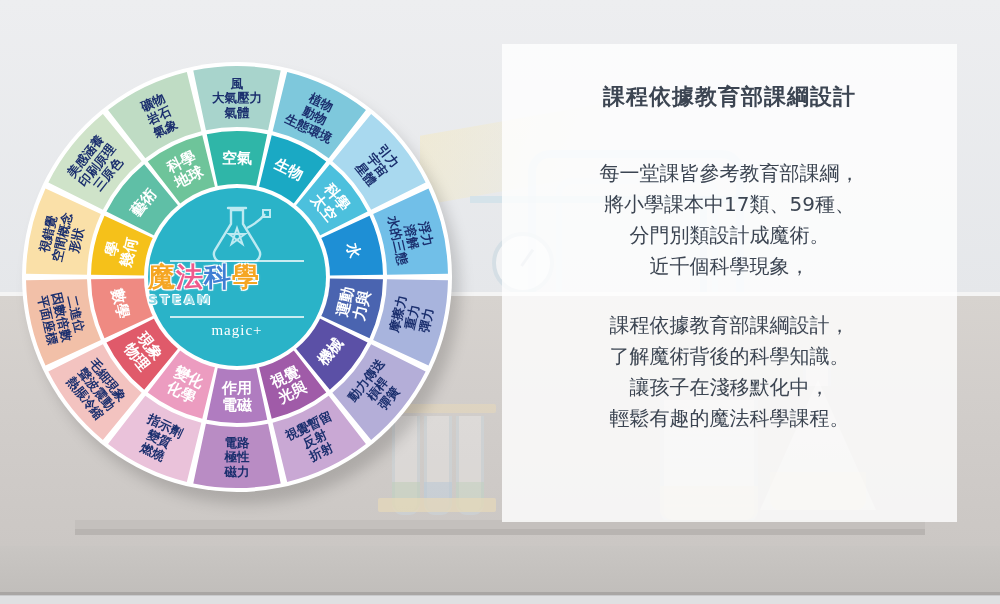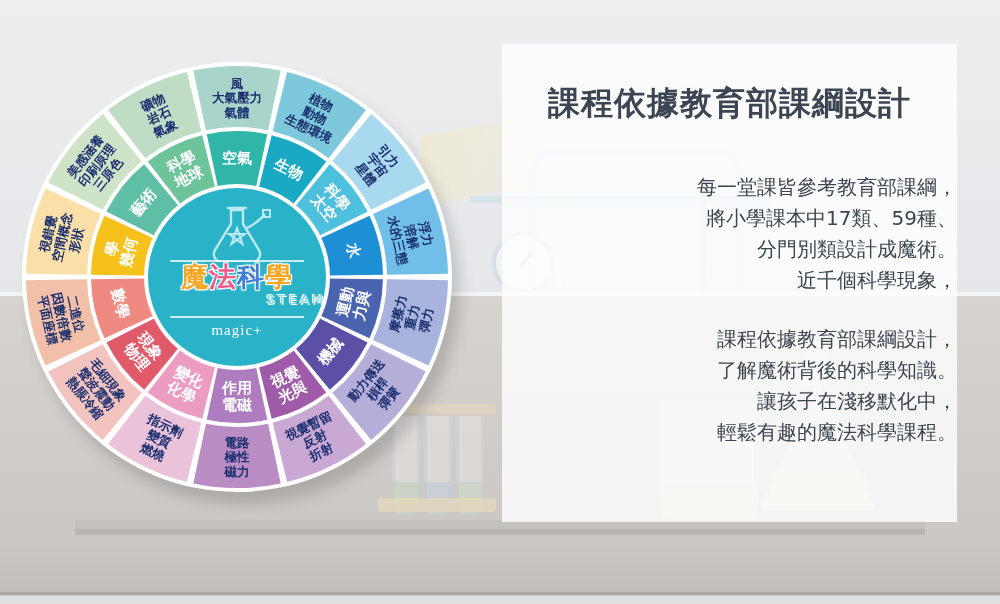--- a/index.html
+++ b/index.html
@@ -79,40 +79,40 @@
   .seg-label{font-family:"DejaVu Sans","Liberation Sans",sans-serif;fill:#1b2f6e;font-weight:bold;}
   .seg-label.inner{fill:#ffffff;font-size:15px;}
   .seg-label.outer{font-size:12.5px;}
 
   .hub{position:absolute;left:126px;top:126px;width:178px;height:178px;border-radius:50%;
     background:#2ab3c8;box-shadow:0 0 0 4px #ffffff;}
   .hub-flask{position:absolute;left:50%;top:16px;transform:translateX(-50%);}
   .hub-rule{position:absolute;left:22px;width:134px;height:2px;background:rgba(255,255,255,.75);}
   .hub-rule.top{top:72px;}
   .hub-rule.bot{top:128px;}
-  .hub-title{position:absolute;left:0;top:74px;width:100%;text-align:center;
+  .hub-title{position:absolute;left:0;top:74px;width:100%;
     font-family:Liberation Serif, serif;font-weight:bold;font-size:27px;
     letter-spacing:1px;line-height:30px;}
   .hub-title span:nth-child(1){color:#f5a623;}
   .hub-title span:nth-child(2){color:#ef5a8c;}
   .hub-title span:nth-child(3){color:#3f7fd4;}
   .hub-title span:nth-child(4){color:#f5a623;}
   .hub-title span{text-shadow:0 0 3px #fff,1px 1px 0 #fff,-1px -1px 0 #fff,1px -1px 0 #fff,-1px 1px 0 #fff;}
-  .hub-steam{position:absolute;left:0;top:104px;width:100%;text-align:right;
-    font-family:"DejaVu Sans","Liberation Sans",sans-serif;font-weight:normal;font-size:13px;
+  .hub-steam{position:absolute;left:0;top:104px;width:100%;text-align:left;
+    font-family:"DejaVu Sans","Liberation Sans",sans-serif;font-weight:bold;font-size:13px;
     letter-spacing:3px;color:#8cd9e6;text-shadow:0 0 2px #fff,1px 1px 0 #fff,-1px -1px 0 #fff;}
   .hub-magic{position:absolute;left:0;top:134px;width:100%;text-align:center;
     font-family:Liberation Serif, serif;font-size:15px;color:#ffffff;letter-spacing:1px;}
 
   
   .panel{position:absolute;left:502px;top:44px;width:455px;height:478px;
     background:rgba(255,255,255,.80);}
-  .panel-title{margin:38px 0 0 0;text-align:center;font-size:32px;color:#3c4552;
+  .panel-title{margin:38px 0 0 0;text-align:center;font-size:22px;color:#3c4552;
     font-family:"DejaVu Sans","Liberation Sans",sans-serif;letter-spacing:1px;}
-  .panel-body{margin-top:46px;text-align:right;font-size:20px;line-height:31px;color:#3c4552;
+  .panel-body{margin-top:46px;text-align:center;font-size:20px;line-height:31px;color:#3c4552;
     font-family:"DejaVu Sans","Liberation Sans",sans-serif;}
   .panel-body p{margin:0;}
   .panel-body .gap{height:28px;}
   .bottom-bar{position:absolute;left:0;top:595px;width:1000px;height:9px;background:#dfe0e2;
      border-top:1px solid #c9cacc;}
 </style>
 </head>
 <body>
 
 <div class="stage">

